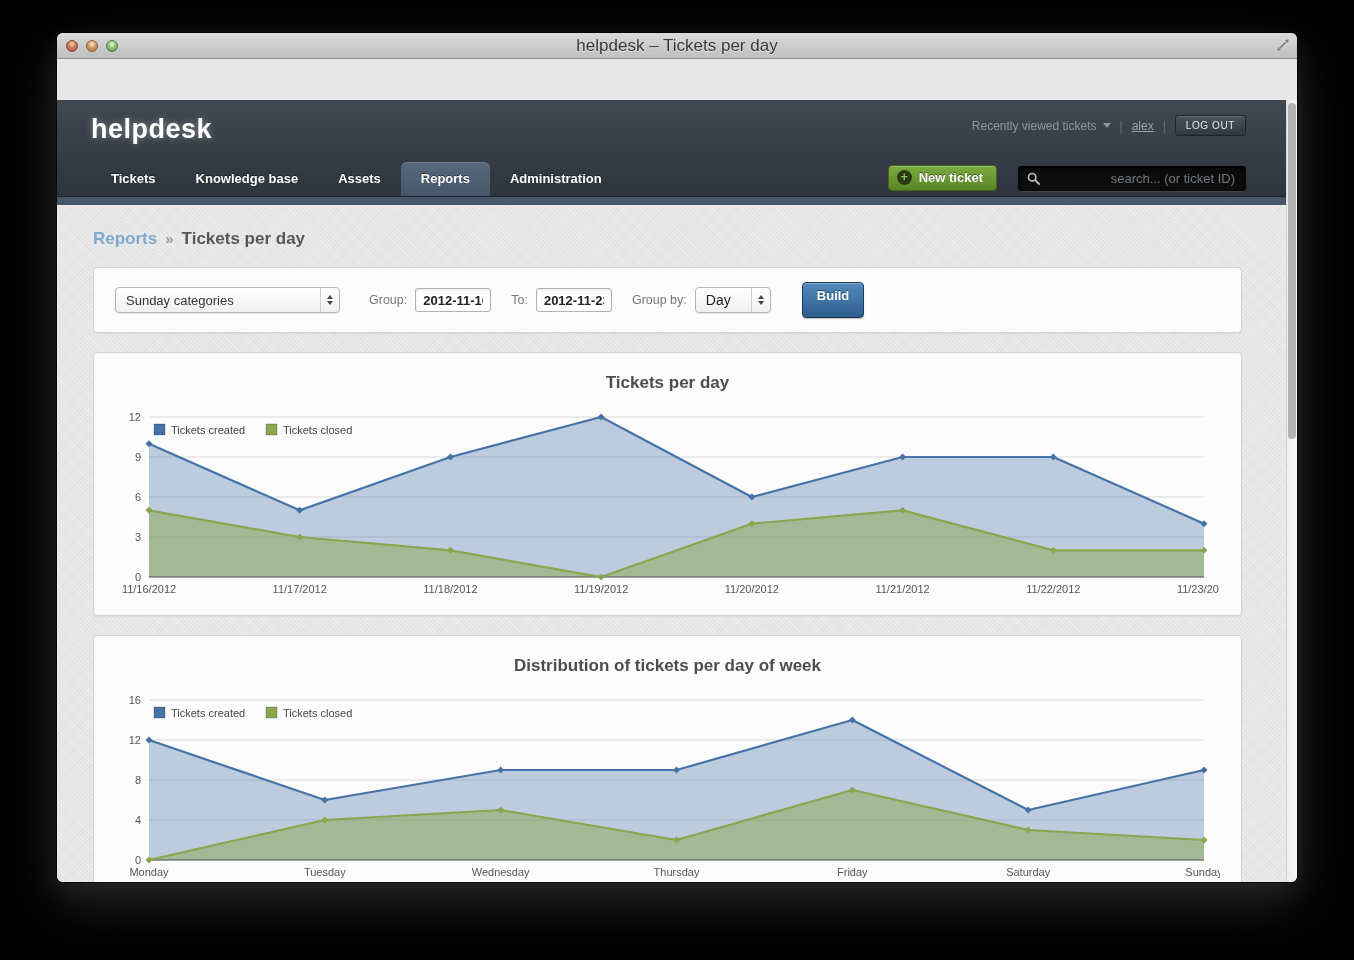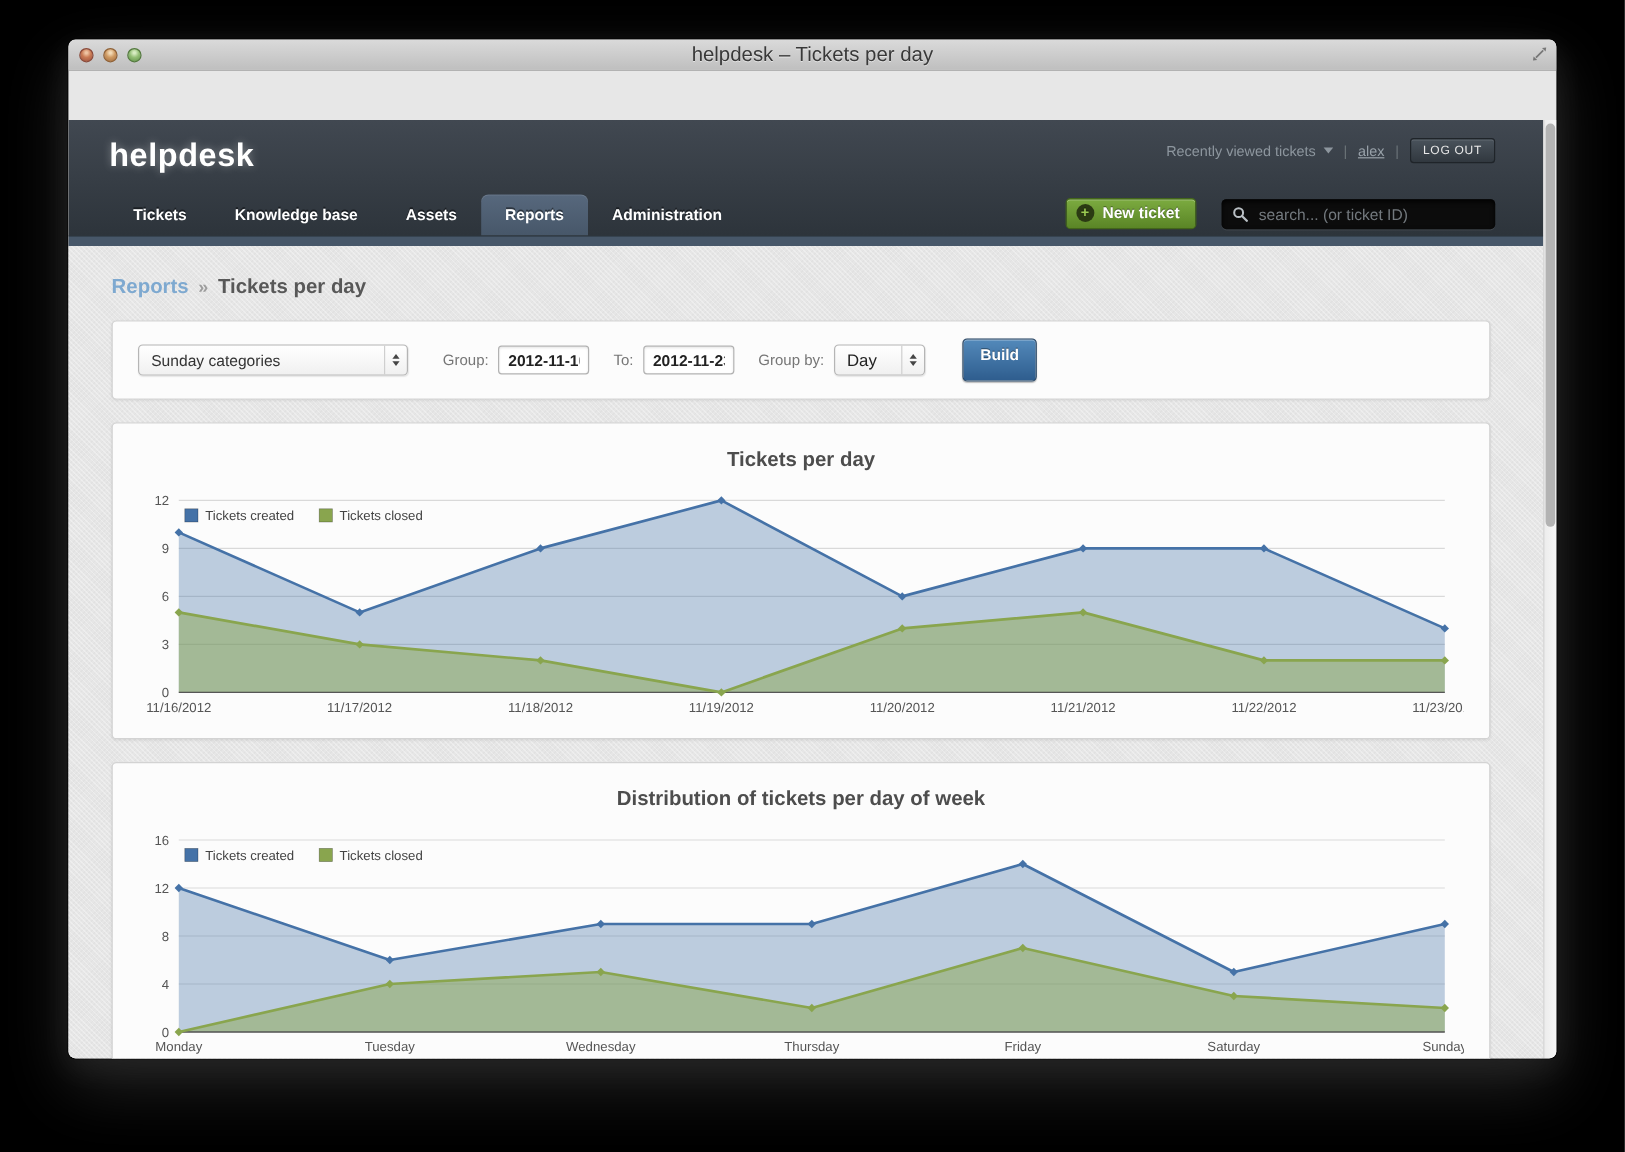--- a/index.html
+++ b/index.html
@@ -79,21 +79,21 @@
     width:15px; height:15px; border-radius:50%; background:#2b3a13;
     color:#9ccb52; font-weight:bold; font-size:12px; line-height:14px; text-align:center; flex:none;
   }
   .search-box {
     width:228px; height:25px; background:#0c0c0c; border-radius:4px;
     display:flex; align-items:center; gap:7px; padding:0 9px;
     box-shadow:inset 0 2px 4px rgba(0,0,0,0.95), 0 1px 0 rgba(255,255,255,0.08);
   }
   .search-input {
     background:transparent; border:none; outline:none; flex:1; min-width:0;
-    color:#c2410c; font-size:13px; font-family:"Liberation Sans", sans-serif;
+    color:#c2410c; font-size:13px; font-family:"Liberation Sans", sans-serif;text-align:right;
   }
   .search-input::placeholder { color:#73797e; opacity:1; }
   
   .subnav-strip { height:9px; background:#475769; border-top:1px solid #20262c; flex:none; }
   .content {
     flex:1; padding:24px 44px 0 36px; min-height:0;
     background:
       repeating-linear-gradient(45deg, rgba(255,255,255,0.3) 0 1px, transparent 1px 3px),
       repeating-linear-gradient(-45deg, rgba(0,0,0,0.02) 0 1px, transparent 1px 3px),
       #e6e6e6;

